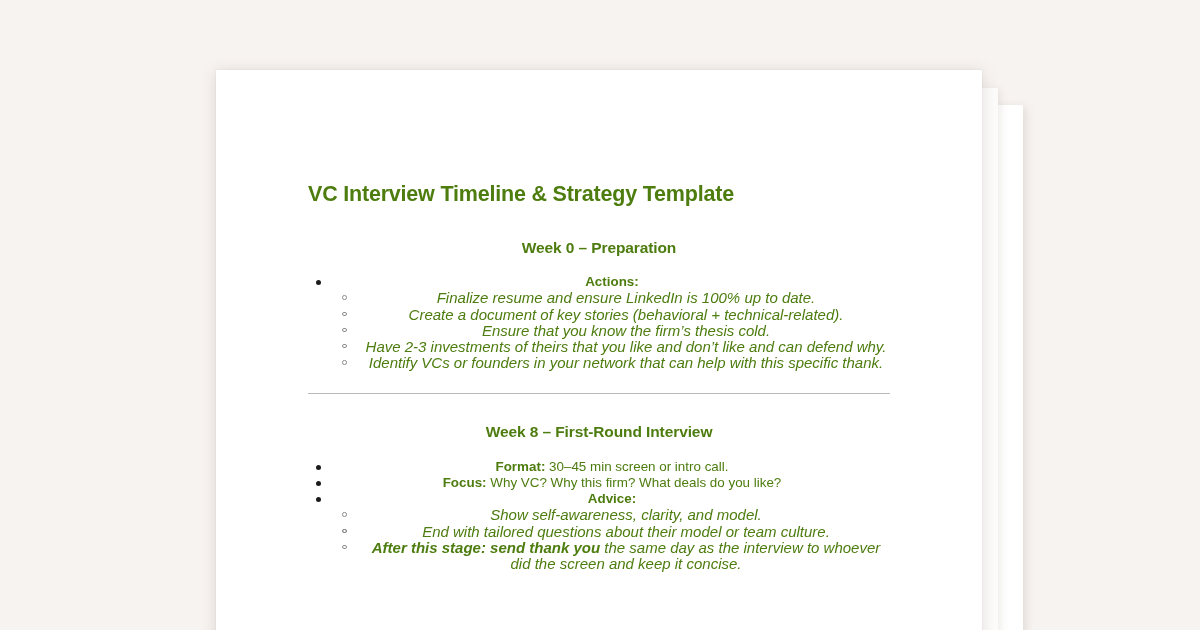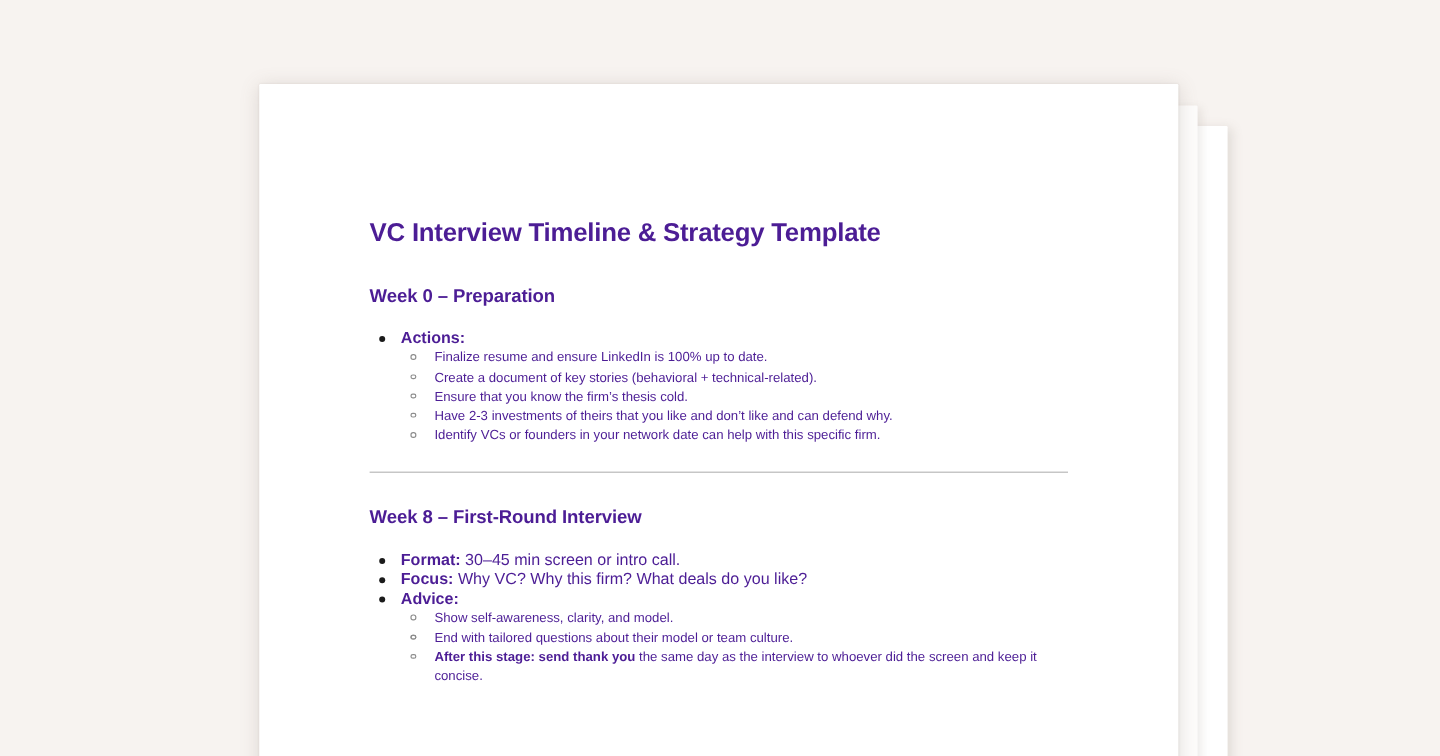--- a/index.html
+++ b/index.html
@@ -57,21 +57,21 @@
     border-radius: 1px;
     overflow: hidden;
   }
 
   
   .doc-content {
     position: absolute;
     left: 92px;
     top: 112px;
     width: 582px;
-    color: #4c1d95;
+    color: #4d7c0f;
   }
 
   .doc-title {
     font-size: 21.5px;
     font-weight: bold;
     letter-spacing: -0.2px;
     margin: 0 0 30px 0;
     line-height: 1.2;
   }
 
@@ -109,38 +109,39 @@
 
   ul.level2 {
     list-style: none;
     margin: 0;
     padding: 0;
   }
 
   ul.level2 > li {
     position: relative;
     padding-left: 28px;
-    font-size: 11px;
+    font-size: 15px;
     line-height: 16.2px;
+    font-style: italic;
   }
 
   ul.level2 > li > .marker-circle {
     position: absolute;
     left: 8px;
     top: 5px;
     width: 4.5px;
     height: 4.5px;
     border-radius: 50%;
     border: 1px solid #8d8d8d;
     background: transparent;
   }
 
   .lbl-bold { font-weight: bold; }
 
-  .section-block { margin-bottom: 0; }
+  .section-block { margin-bottom: 0; text-align: center; }
 
   hr.divider {
     border: none;
     border-top: 1px solid #b9b9b9;
     margin: 22px 0 28px 0;
     width: 100%;
     height: 0;
   }
 </style>
 </head>
@@ -176,21 +177,21 @@
               <li>
                 <span class="marker-circle"></span>
                 <span>Ensure that you know the firm’s thesis cold.</span>
               </li>
               <li>
                 <span class="marker-circle"></span>
                 <span>Have 2-3 investments of theirs that you like and don’t like and can defend why.</span>
               </li>
               <li>
                 <span class="marker-circle"></span>
-                <span>Identify VCs or founders in your network date can help with this specific firm.</span>
+                <span>Identify VCs or founders in your network that can help with this specific thank.</span>
               </li>
             </ul>
           </li>
         </ul>
       </div>
 
       <hr class="divider">
 
       <div class="section-block">
         <h2 class="section-heading">Week 8 – First-Round Interview</h2>

